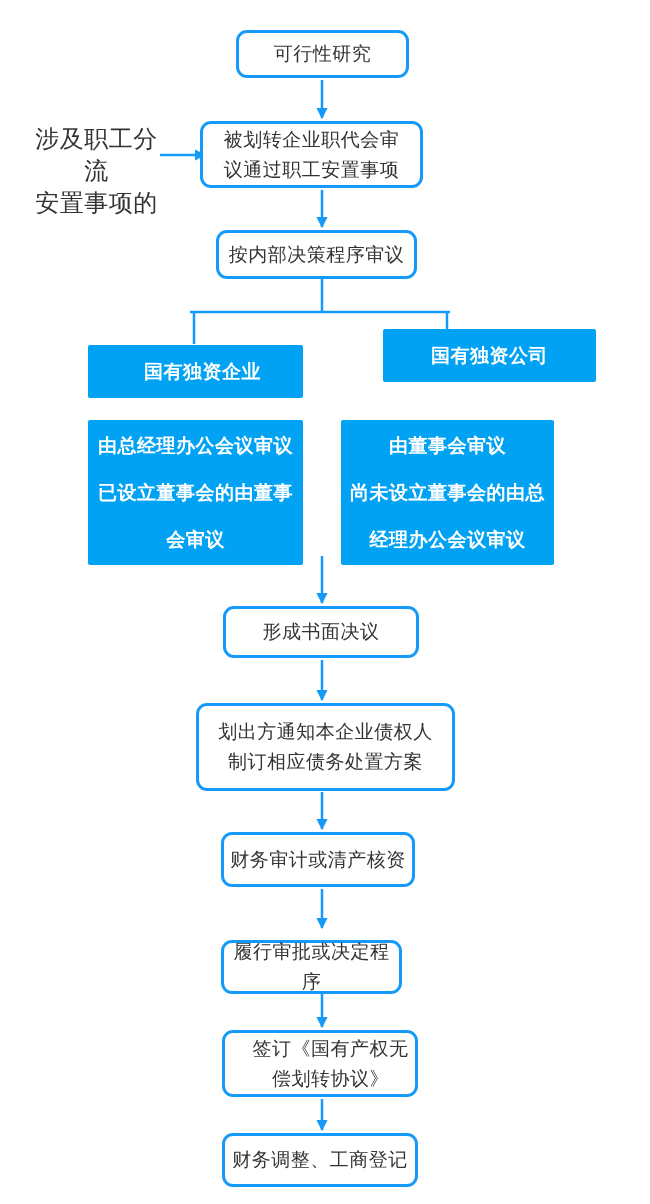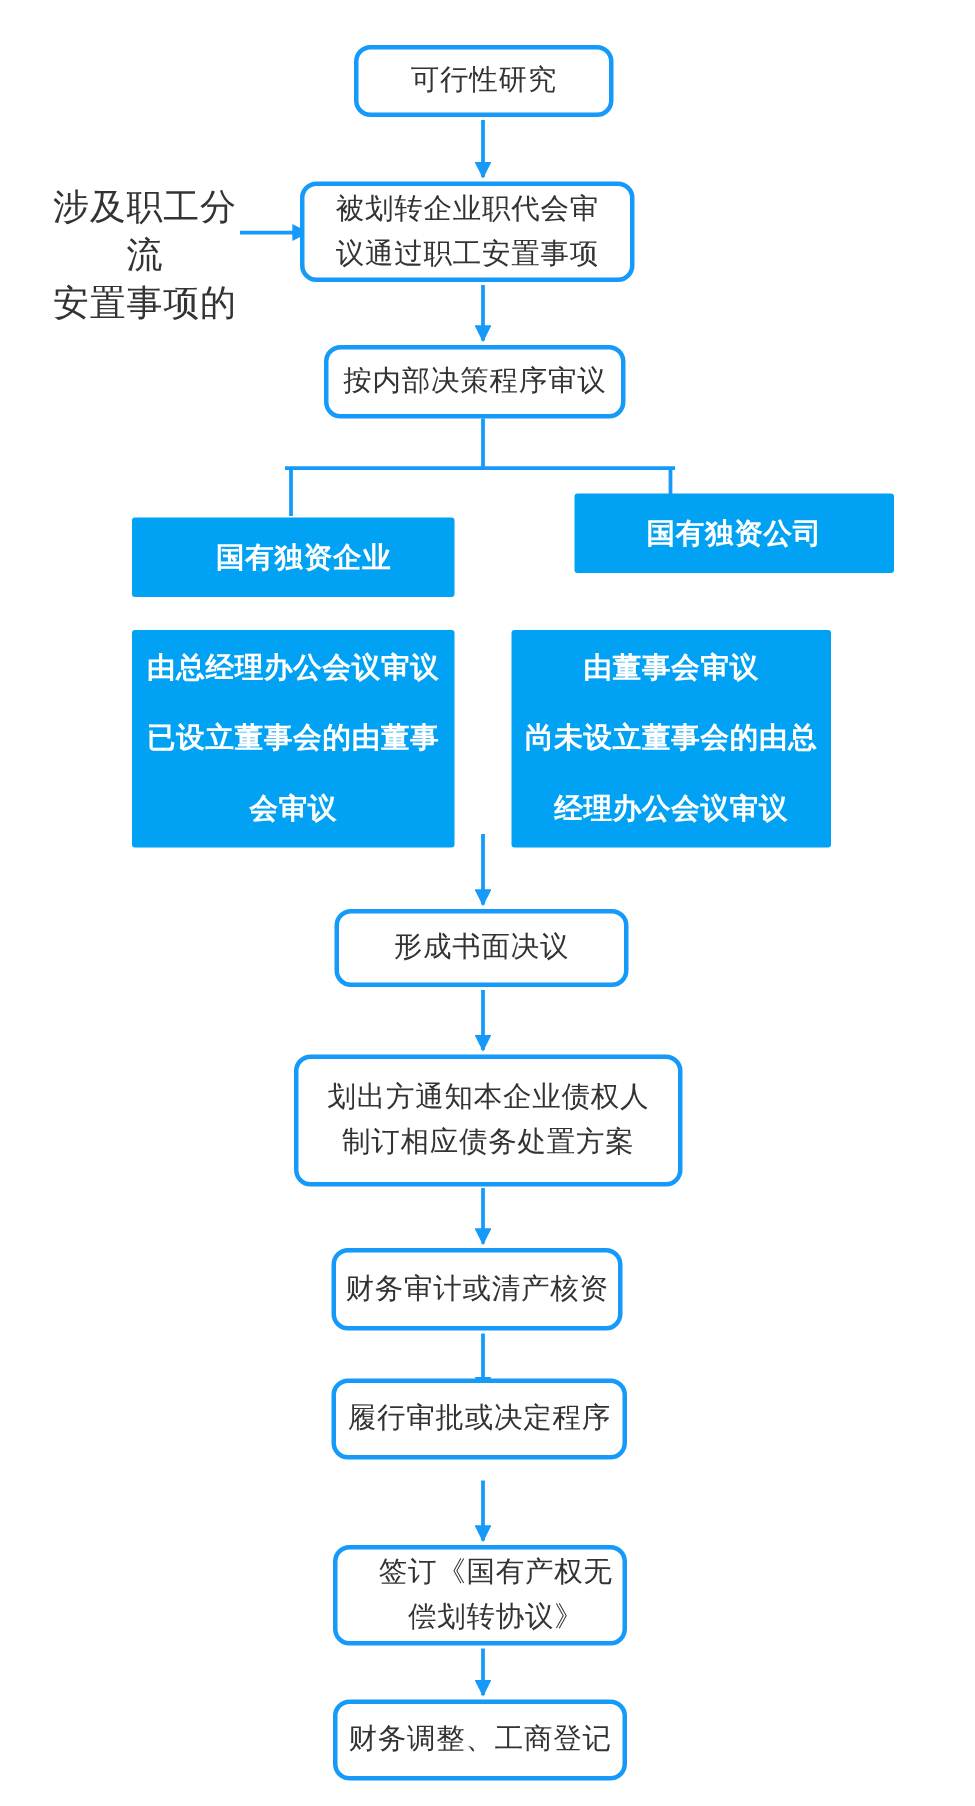--- a/index.html
+++ b/index.html
@@ -111,20 +111,20 @@
 已设立董事会的由董事
 会审议</div>
 
   <div class="node outline" style="left:223px;top:606px;width:196px;height:52px;">形成书面决议</div>
 
   <div class="node outline" style="left:196px;top:703px;width:259px;height:88px;">划出方通知本企业债权人
 制订相应债务处置方案</div>
 
   <div class="node outline" style="left:221px;top:832px;width:194px;height:55px;">财务审计或清产核资</div>
 
-  <div class="node outline" style="left:221px;top:919px;width:197px;height:54px;">履行审批或决定程序</div>
+  <div class="node outline" style="left:221px;top:940px;width:181px;height:54px;">履行审批或决定程序</div>
 
   <div class="node outline" style="left:222px;top:1030px;width:196px;height:67px;padding-left:21px;">签订《国有产权无
 偿划转协议》</div>
 
   <div class="node outline" style="left:222px;top:1133px;width:196px;height:54px;">财务调整、工商登记</div>
 
 </div>
 
 </body></html>

